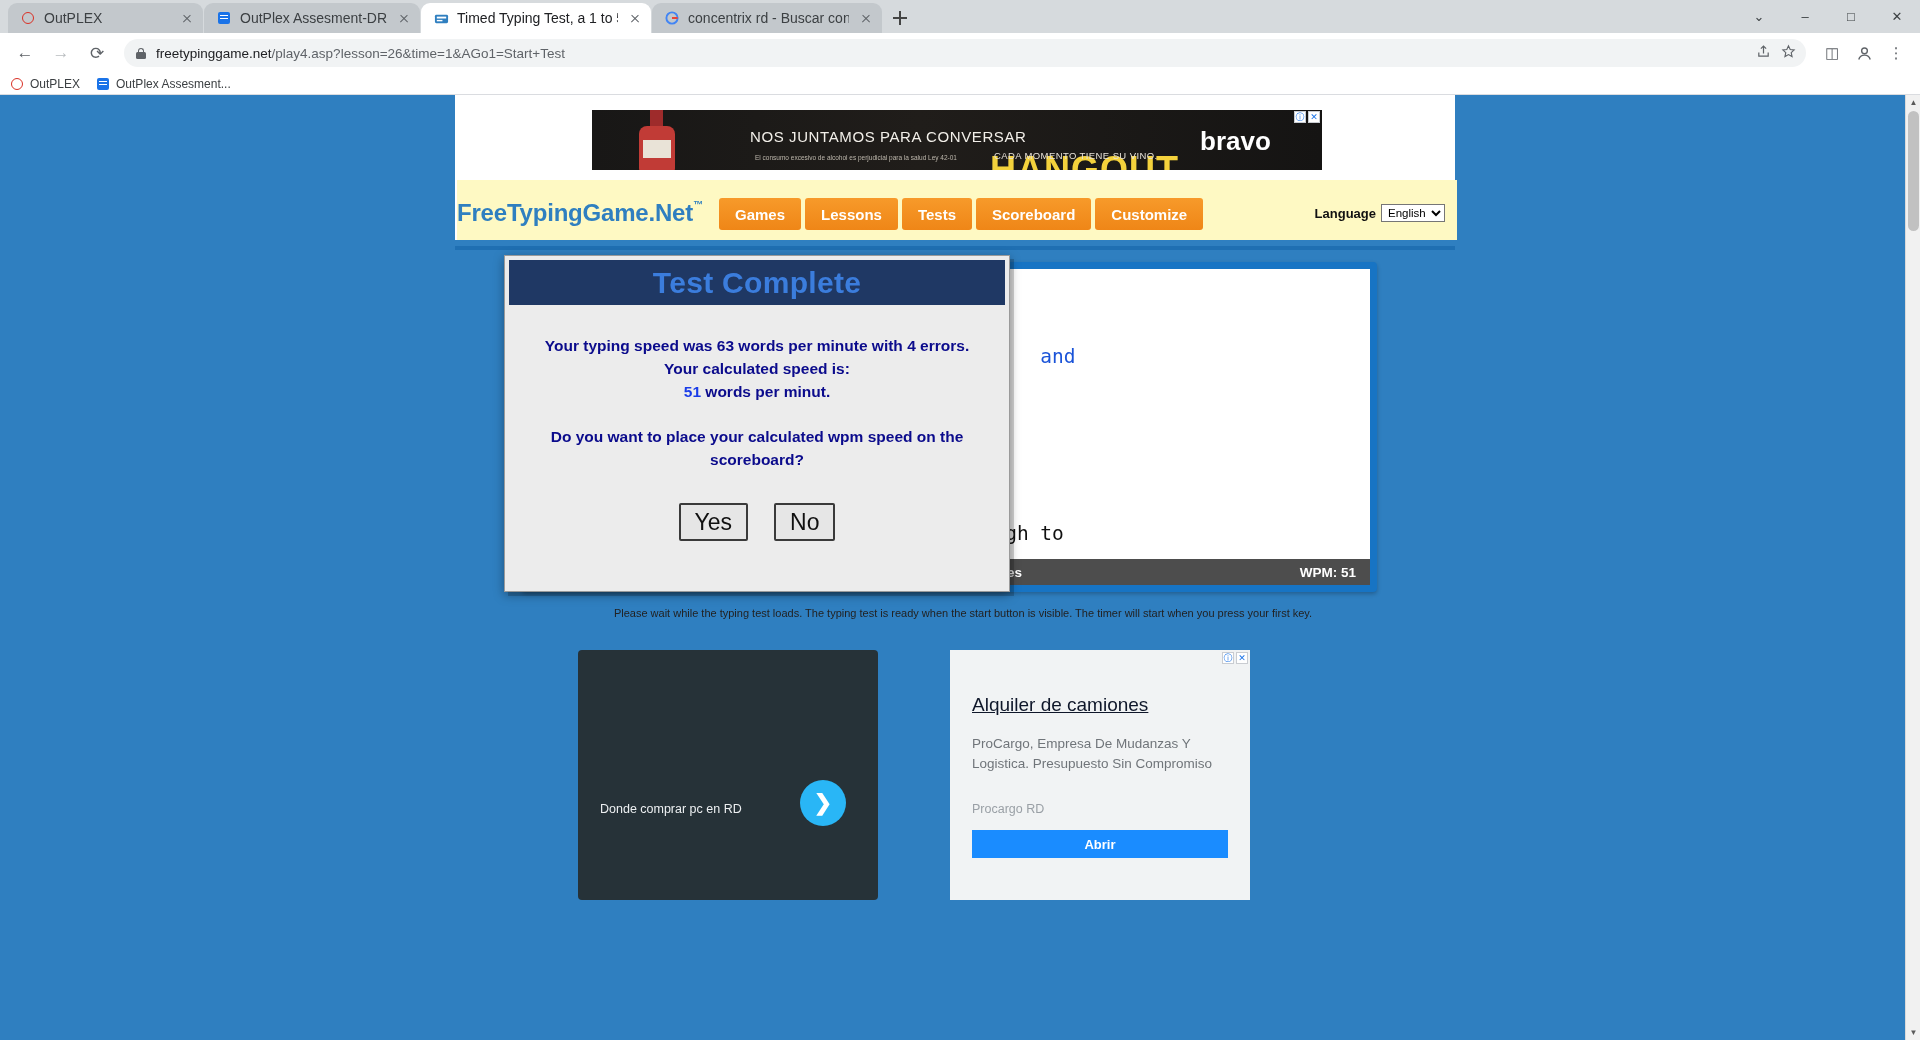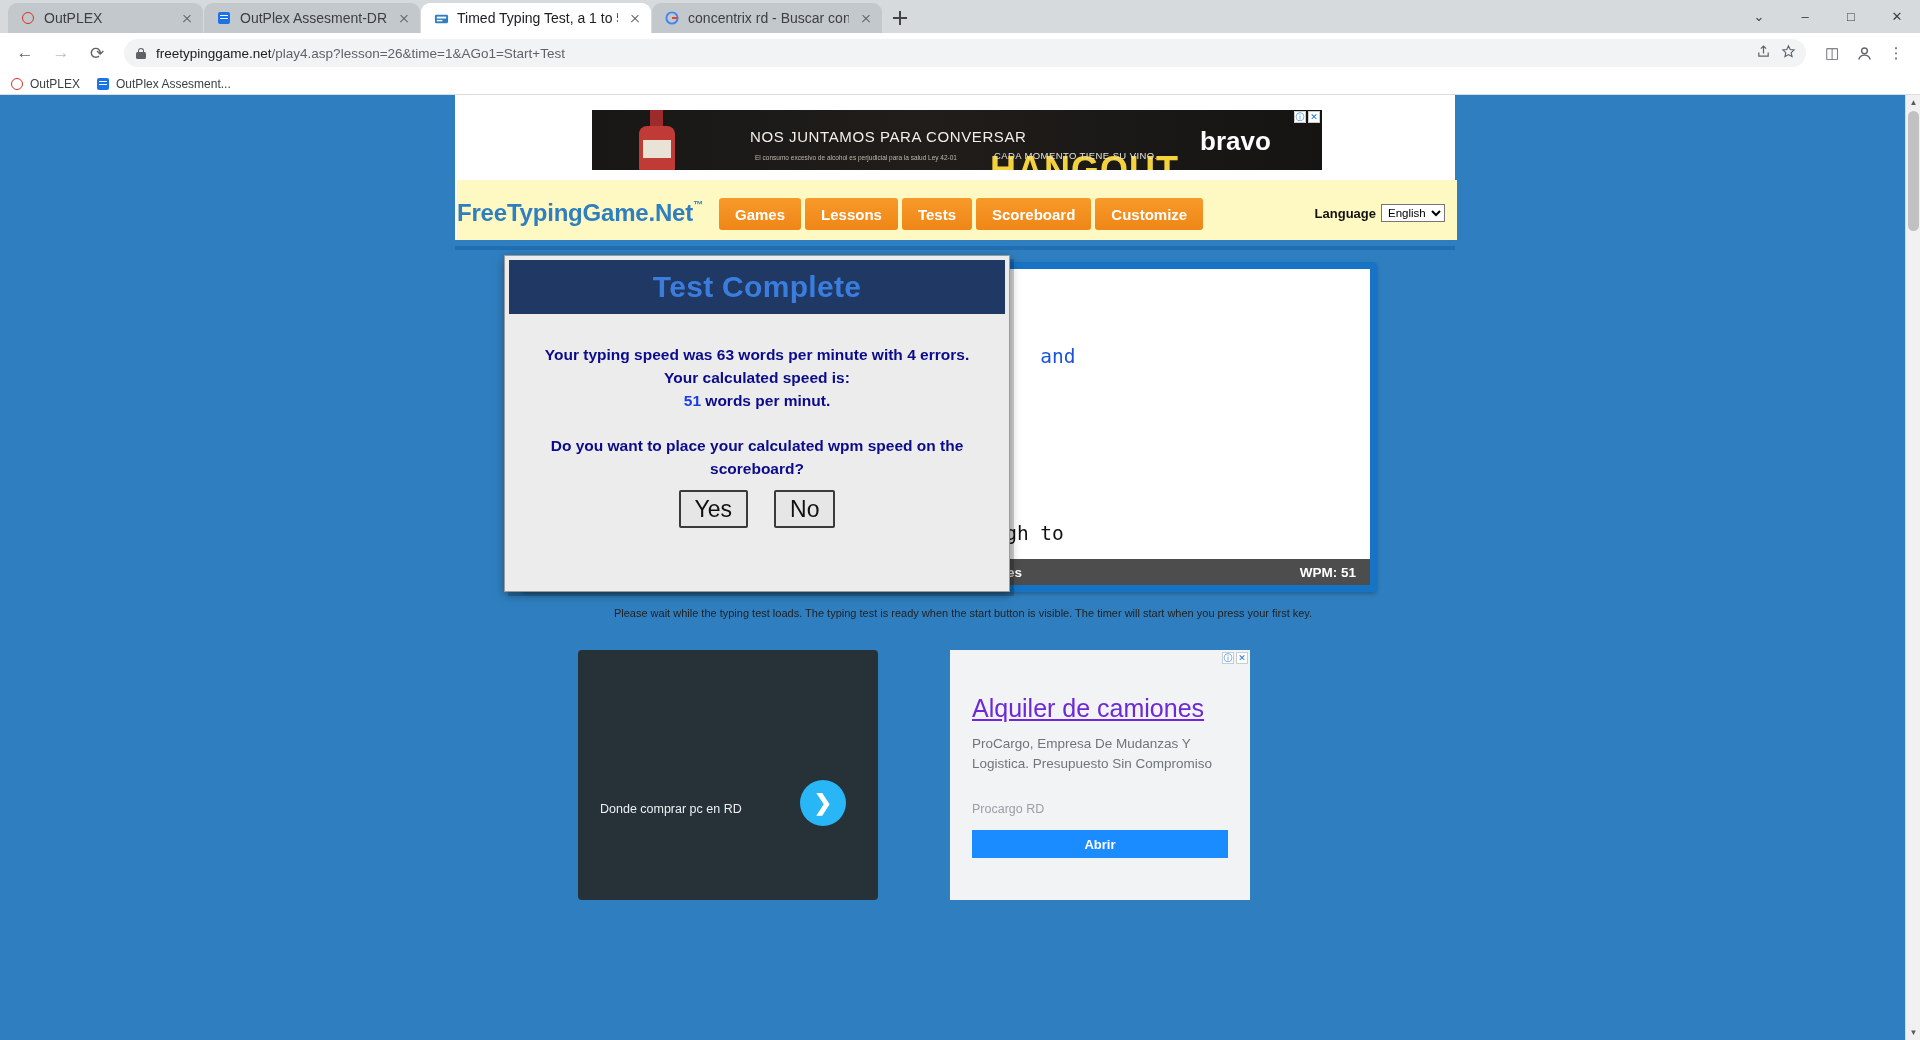--- a/index.html
+++ b/index.html
@@ -148,21 +148,21 @@
   .ad-left .arrow {
     position:absolute; left:222px; top:130px; width:46px; height:46px; border-radius:50%;
     background:#29b6f6; display:flex; align-items:center; justify-content:center;
     color:#ffffff; font-size:22px; font-weight:bold;
   }
   .ad-right {
     position:absolute; left:950px; top:555px; width:300px; height:250px;
     background:#f1f3f4; overflow:hidden;
   }
   .ad-right .badges { position:absolute; right:2px; top:2px; display:flex; gap:2px; }
-  .ad-right .title { position:absolute; left:22px; top:44px; width:260px; font-size:25px; color:#6d28d9; text-decoration:underline; }
+  .ad-right .title { position:absolute; left:22px; top:44px; width:260px; font-size:19px; color:#0f172a; text-decoration:underline; }
   .ad-right .desc { position:absolute; left:22px; top:84px; width:250px; font-size:13.5px; color:#70757a; line-height:20px; }
   .ad-right .src { position:absolute; left:22px; top:152px; font-size:12.5px; color:#9aa0a6; }
   .ad-right .cta {
     position:absolute; left:22px; top:180px; width:256px; height:28px; background:#1a8cff;
     color:#ffffff; font-size:13px; font-weight:bold; display:flex; align-items:center; justify-content:center;
   }
 
   
   .scrollbar { position:absolute; right:0; top:0; width:15px; height:100%; background:#f1f1f1; border-left:1px solid #dadada; }
   .sb-up, .sb-down { position:absolute; left:0; width:15px; height:15px; color:#5a5a5a; font-size:8px; display:flex; align-items:center; justify-content:center; }
@@ -173,31 +173,31 @@
   .modal-shadow {
     position:absolute; left:508px; top:164px; width:506px; height:337px;
     background:rgba(0,0,0,.18);
   }
   .modal {
     position:absolute; left:504px; top:160px; width:506px; height:337px;
     background:#ececec; border:1px solid #9a9a9a;
     box-shadow:0 3px 10px rgba(0,0,0,.35);
   }
   .modal-title {
-    height:54px; margin:4px 4px 0 4px; background:#1f3864;
+    height:45px; margin:4px 4px 0 4px; background:#1f3864;
     display:flex; align-items:center; justify-content:center;
   }
   .modal-title span { color:#3b7ddd; font-size:30px; font-weight:bold; letter-spacing:.3px; }
   .modal-body { padding:29px 22px 0 22px; text-align:center; }
   .modal-body p { margin:0 0 0 0; font-size:15.5px; font-weight:bold; color:#0b0b8c; line-height:23px; }
   .modal-body .num { color:#0b0b8c; }
   .modal-body .speedline { margin-top:0; }
   .modal-body .calc { color:#1a3ce8; }
   .modal-body .q { margin-top:22px; }
-  .modal-buttons { margin-top:10px; display:flex; align-items:center; justify-content:center; gap:26px; }
+  .modal-buttons { margin-top:32px; display:flex; align-items:center; justify-content:center; gap:26px; }
   .mbtn {
     min-width:58px; height:38px; padding:0 14px; background:#e6e6e6;
     border:2px solid #3a3a3a; border-radius:2px;
     font-size:23px; color:#111; display:flex; align-items:center; justify-content:center;
     font-family:"Liberation Sans", sans-serif;
   }
 </style>
 </head>
 <body>
 

